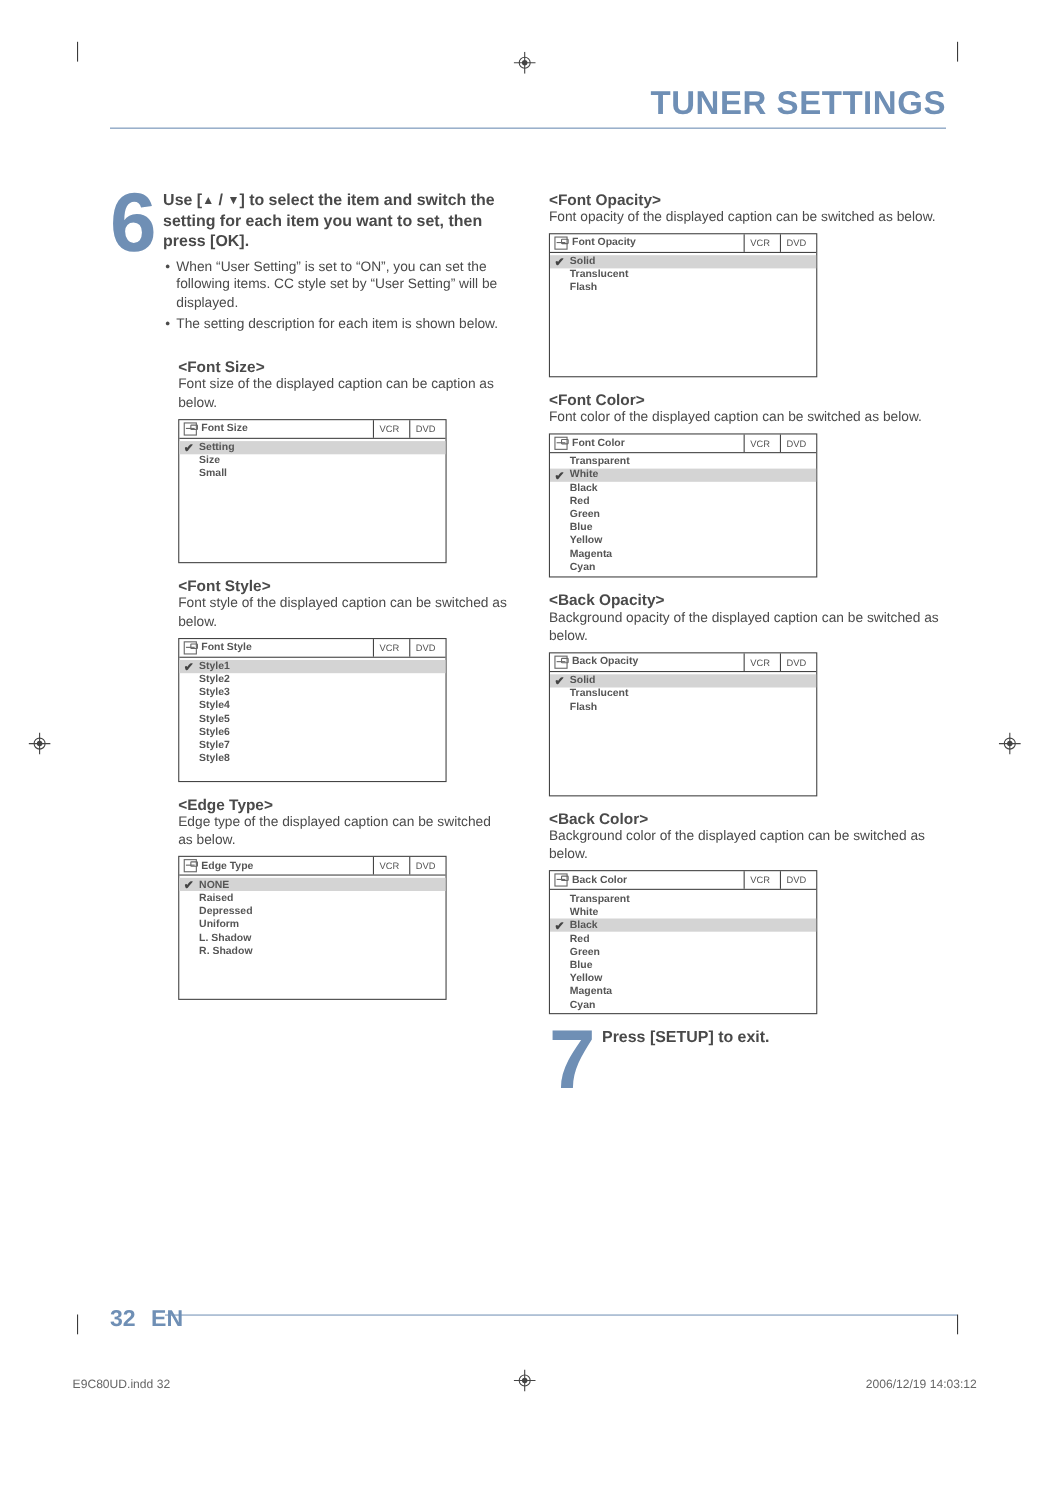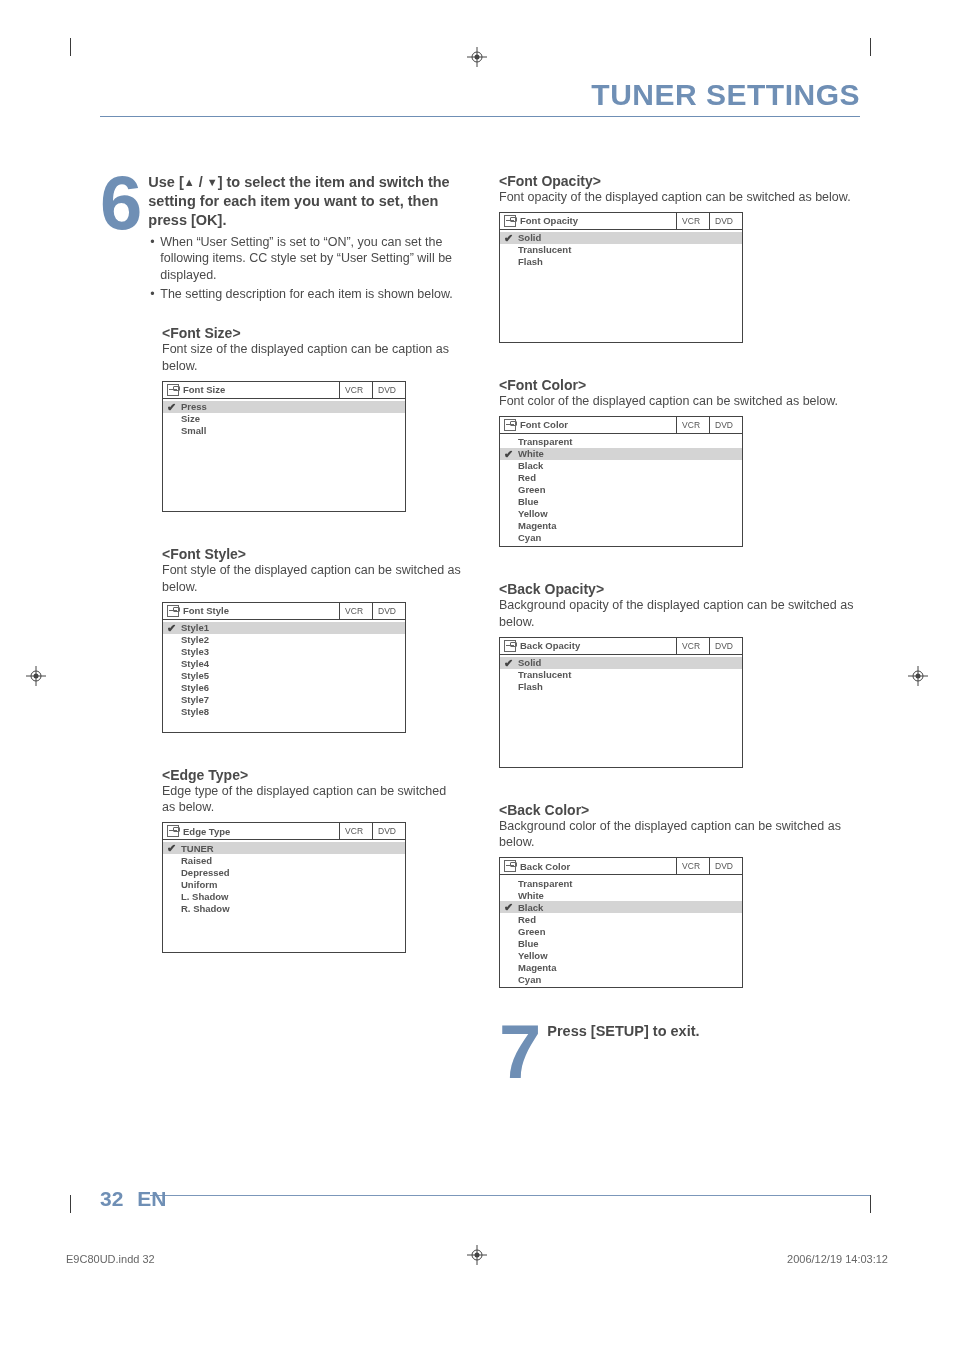--- a/index.html
+++ b/index.html
@@ -74,21 +74,21 @@
   .bullets li::before { content: "•"; position: absolute; left: 0; top: 0; }
 
   .section-label { font-weight: 700; font-size: 14px; color: #4a4a4a; }
   .section-desc { font-size: 12.5px; line-height: 1.35; color: #4a4a4a; margin-bottom: 6px; }
 
   .osd {
     border: 1.5px solid #444;
     width: 244px;
     font-size: 9.5px;
     font-family: Arial, sans-serif;
-    margin-bottom: 34px;
+    margin-bottom: 12px;
     color: #555;
   }
   .osd-header {
     display: flex;
     align-items: center;
     border-bottom: 1.5px solid #444;
     height: 17px;
     padding: 0 4px;
     gap: 4px;
   }
@@ -219,21 +219,21 @@
         <div class="osd">
             <div class="osd-header">
               <span class="osd-icon"></span>
               <span class="osd-title">Font Size</span>
               <span class="osd-tab">VCR</span>
               <span class="osd-tab">DVD</span>
             </div>
             <div class="osd-body">
               <div class="osd-row sel">
                 <span class="check">✔</span>
-                <span>Press</span>
+                <span>Setting</span>
               </div>
               <div class="osd-row">
                 <span>Size</span>
               </div>
               <div class="osd-row">
                 <span>Small</span>
               </div>
             </div>
           </div>
 
@@ -280,21 +280,21 @@
         <div class="osd">
             <div class="osd-header">
               <span class="osd-icon"></span>
               <span class="osd-title">Edge Type</span>
               <span class="osd-tab">VCR</span>
               <span class="osd-tab">DVD</span>
             </div>
             <div class="osd-body">
               <div class="osd-row sel">
                 <span class="check">✔</span>
-                <span>TUNER</span>
+                <span>NONE</span>
               </div>
               <div class="osd-row">
                 <span>Raised</span>
               </div>
               <div class="osd-row">
                 <span>Depressed</span>
               </div>
               <div class="osd-row">
                 <span>Uniform</span>
               </div>

